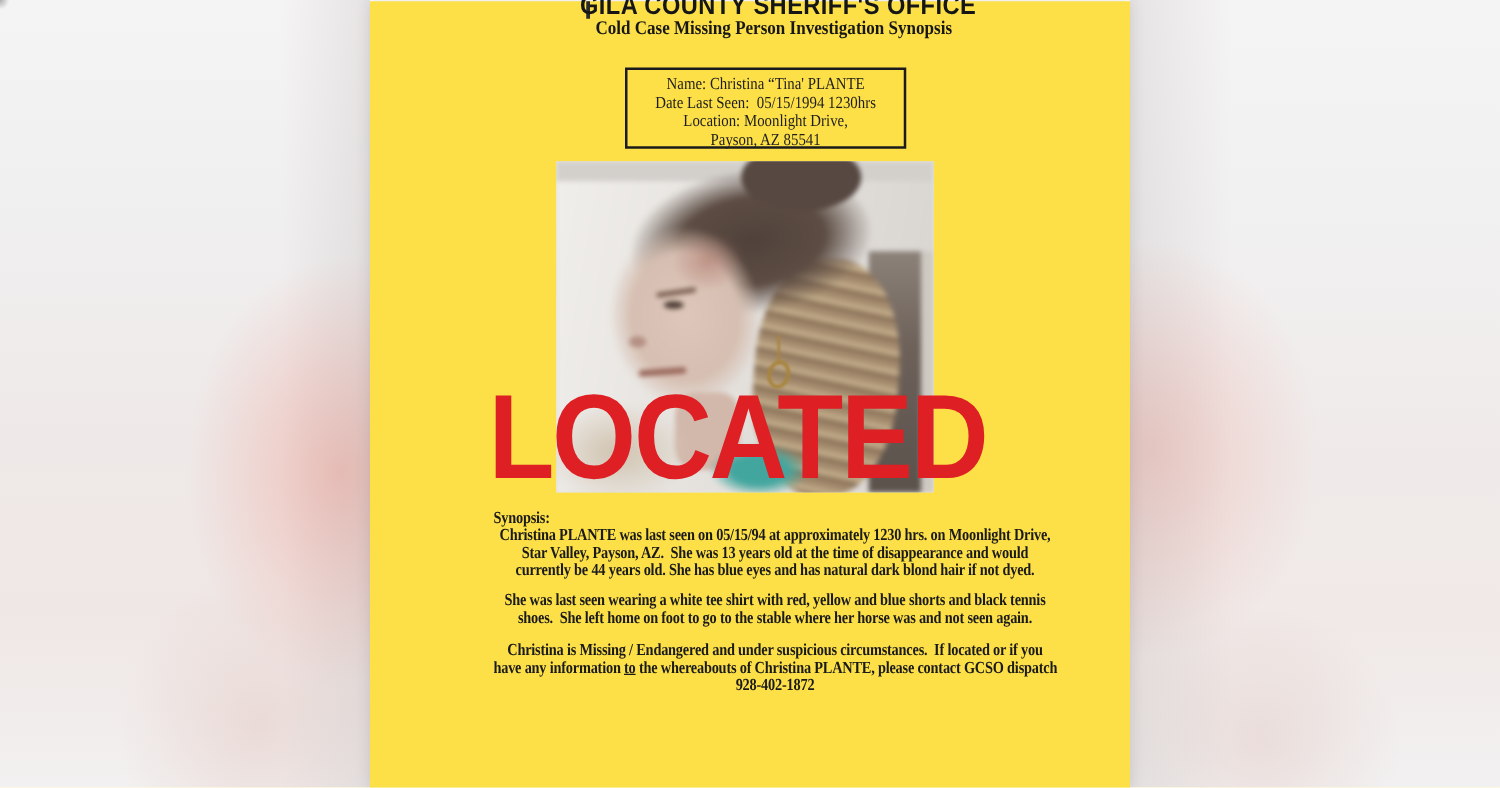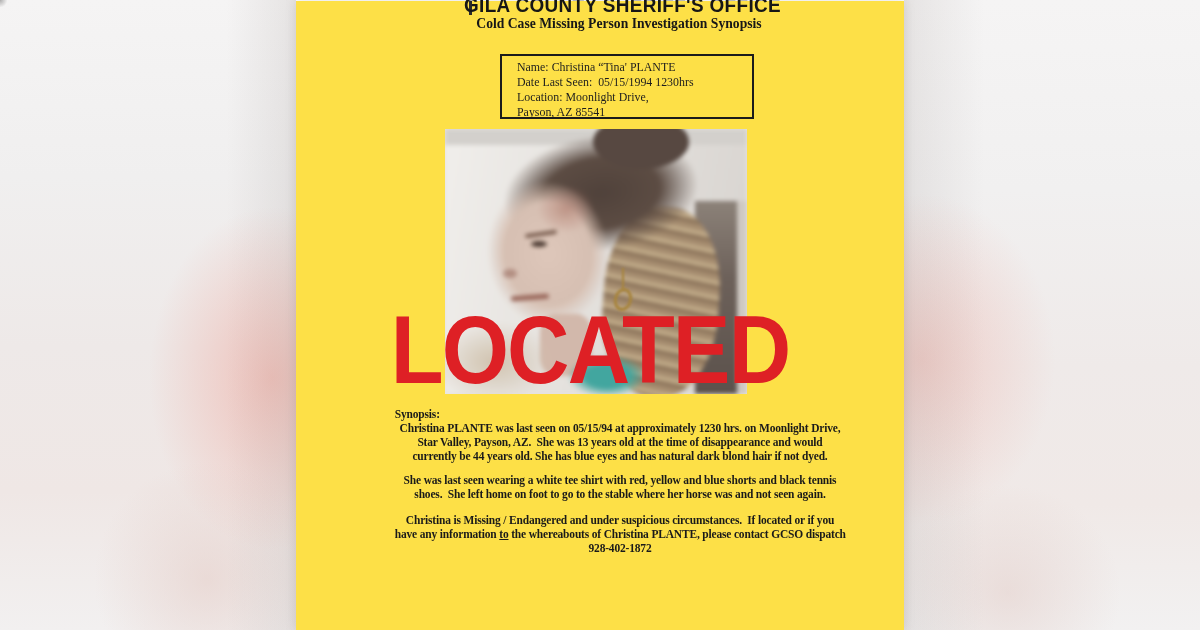--- a/index.html
+++ b/index.html
@@ -31,22 +31,22 @@
   .soft{filter:blur(0.35px);}
 
   .caret{position:absolute;left:173px;top:0;width:3px;height:14px;background:#2a2a2a;}
   .agency{position:absolute;left:0;right:-45px;top:-7px;text-align:center;white-space:nowrap;
     font-family:"Liberation Sans", sans-serif;font-weight:bold;font-size:21px;line-height:21px;
     letter-spacing:0.4px;transform:scaleX(0.9);transform-origin:50% 0;color:#161616;}
   .subtitle{position:absolute;left:0;right:-38px;top:13px;text-align:center;white-space:nowrap;
     font-weight:bold;font-size:15.5px;line-height:18px;transform:scaleX(0.88);
     transform-origin:50% 0;color:#171717;}
 
-  .info-box{position:absolute;left:204px;top:53px;width:254px;height:65px;
-    border:2px solid #1b1b1b;box-sizing:border-box;text-align:left;
+  .info-box{position:absolute;left:204px;top:53px;width:225px;height:65px;
+    border:2px solid #1b1b1b;box-sizing:border-box;text-align:center;
     font-size:13.5px;line-height:15px;padding-top:3px;color:#1d1d1d;}
   .info-inner{transform:scaleX(0.88);transform-origin:50% 0;white-space:nowrap;}
 
   
   .photo{position:absolute;left:149px;top:128px;width:302px;height:265px;overflow:hidden;
     background:#e6e3df;}
   .photo-blur{position:absolute;inset:0;filter:blur(2.2px) saturate(0.92);}
   .ph{position:absolute;}
   .ph-bg{inset:0;background:linear-gradient(100deg,#f0eeeb 0%,#e5e2de 45%,#d7d3cf 100%);}
   .ph-topband{left:0;top:0;width:100%;height:16px;background:#d3d0cc;}

